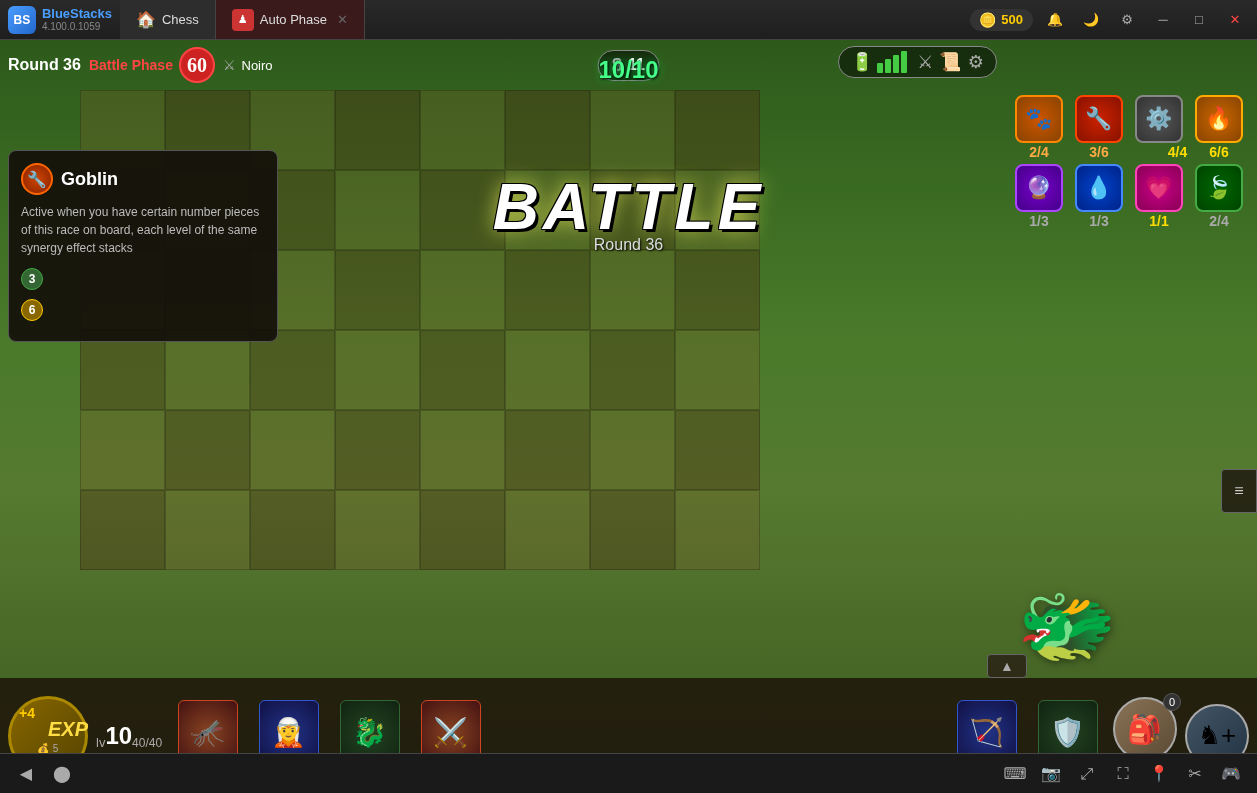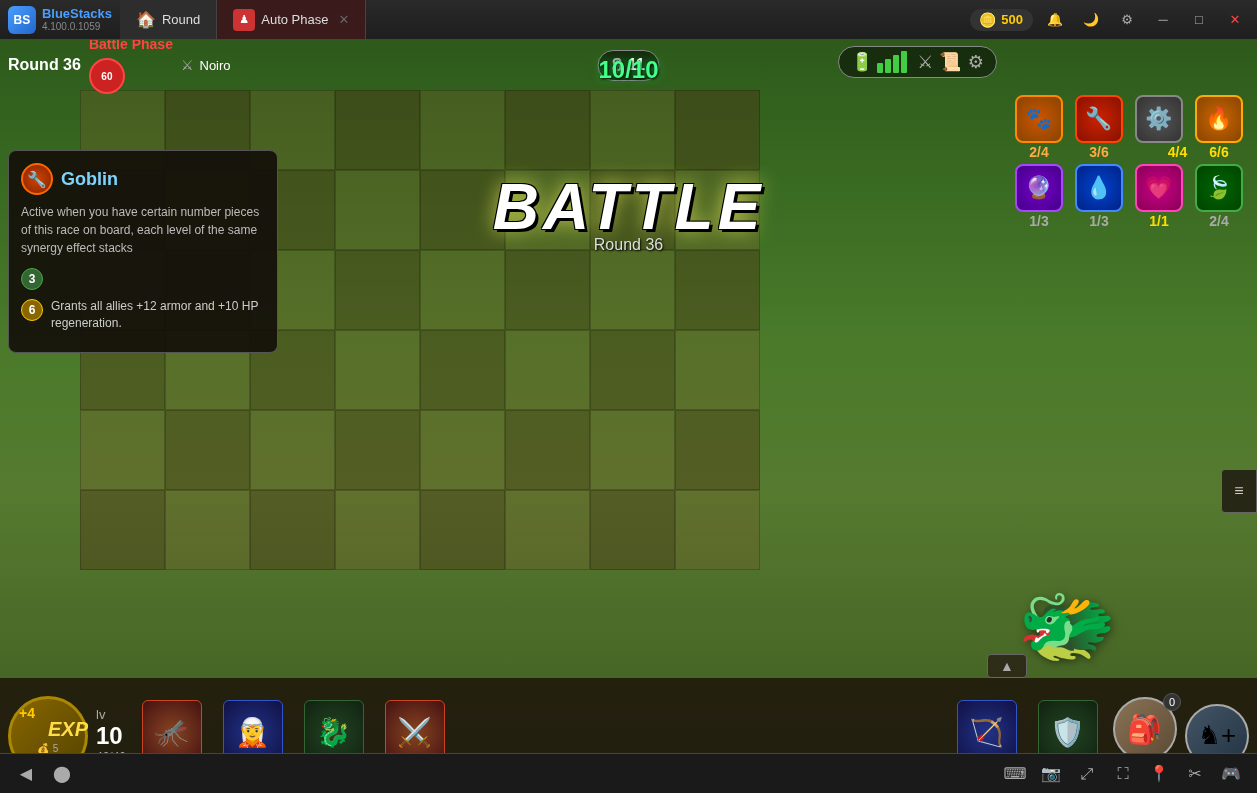--- a/index.html
+++ b/index.html
@@ -98,32 +98,33 @@
     }
     .board-cell.dark { background: rgba(80,50,20,0.4); }
     .board-cell.light { background: rgba(120,90,40,0.3); }
     #round-info {
       display: flex; align-items: center; gap: 8px;
     }
     #round-label {
       color: white; font-size: 16px; font-weight: bold;
     }
     #battle-phase {
-      display: flex; gap: 6px; flex-direction: column;
+      display: flex; align-items: center; gap: 6px;
     }
     #battle-phase-label {
       color: #ff4444; font-size: 14px; font-weight: bold;
     }
     #timer-circle {
       width: 36px; height: 36px;
       background: #cc2222;
       border-radius: 50%;
       display: flex; align-items: center; justify-content: center;
-      color: white; font-size: 10px; font-weight: bold;
+      color: white; font-size: 20px; font-weight: bold;
       border: 2px solid #ff4444;
+      font-family: Liberation Serif, serif;
     }
     #player-name {
       display: flex; align-items: center; gap: 6px;
       margin-left: 8px; color: white; font-size: 13px;
     }
     .sword-icon { color: #aaa; font-size: 14px; }
 
     #gold-display {
       position: absolute;
       left: 50%;
@@ -213,21 +214,21 @@
     }
     .goblin-race-icon {
       width: 32px; height: 32px;
       background: radial-gradient(circle, #cc4400, #882200);
       border-radius: 50%;
       display: flex; align-items: center; justify-content: center;
       font-size: 16px; color: #ffaa44;
       border: 2px solid #ff6600;
     }
     #goblin-title {
-      color: #7dd3fc; font-size: 18px; font-weight: bold;
+      color: #ffffff; font-size: 18px; font-weight: bold;
     }
     #goblin-desc {
       font-size: 12px; color: #bbb; line-height: 1.5;
       margin-bottom: 10px;
     }
     .goblin-effect {
       display: flex; gap: 8px; margin-bottom: 8px; align-items: flex-start;
     }
     .effect-num {
       width: 22px; height: 22px;
@@ -265,21 +266,21 @@
       position: relative;
       flex-shrink: 0;
     }
     #exp-plus { color: #ffcc00; font-size: 14px; font-weight: bold; position: absolute; top: 6px; left: 8px; }
     #exp-label { color: #ffdd44; font-size: 20px; font-weight: 900; font-style: italic; margin-left: 40px; }
     #exp-cost { color: #aaa; font-size: 10px; margin-top: 2px; }
     #exp-cost .coin { color: #ffcc00; }
 
     
     #level-display {
-      display: flex; flex-direction: column; align-items: flex-start;
+      display: flex; flex-direction: row; align-items: flex-end;
       flex-shrink: 0;
     }
     #lv-label { color: #aaa; font-size: 11px; }
     #lv-num { color: white; font-size: 18px; font-weight: bold; }
     #lv-xp { color: #aaa; font-size: 11px; }
 
     
     #bench-pieces {
       display: flex; gap: 6px; flex: 1; align-items: center;
     }
@@ -400,21 +401,21 @@
   <div id="bluestacks-logo">
     <div class="bs-icon">BS</div>
     <div class="bs-text">
       <div>BlueStacks</div>
       <div style="font-size:10px;color:#888;">4.100.0.1059</div>
     </div>
   </div>
 
   <div id="tab-home">
     <span class="home-icon">🏠</span>
-    <span>Round</span>
+    <span>Chess</span>
   </div>
 
   <div id="tab-autochess">
     <div class="ac-icon">♟</div>
     <span>Auto Phase</span>
     <span style="color:#666;margin-left:4px;cursor:pointer;">✕</span>
   </div>
 
   <div id="title-bar-right">
     <div class="coins-display">
@@ -588,21 +589,20 @@
     <div id="goblin-header">
       <div class="goblin-race-icon">🔧</div>
       <span id="goblin-title">Goblin</span>
     </div>
     <p id="goblin-desc">Active when you have certain number pieces of this race on board, each level of the same synergy effect stacks</p>
     <div class="goblin-effect">
       <div class="effect-num green">3</div>
     </div>
     <div class="goblin-effect">
       <div class="effect-num yellow">6</div>
-      <span class="effect-text">Grants all allies +12 armor and +10 HP regeneration.</span>
     </div>
   </div>
 
   <div id="bench-area">
 
     <div id="exp-btn">
       <span id="exp-plus">+4</span>
       <span id="exp-label">EXP</span>
       <div id="exp-cost">
         <span class="coin">💰</span>

